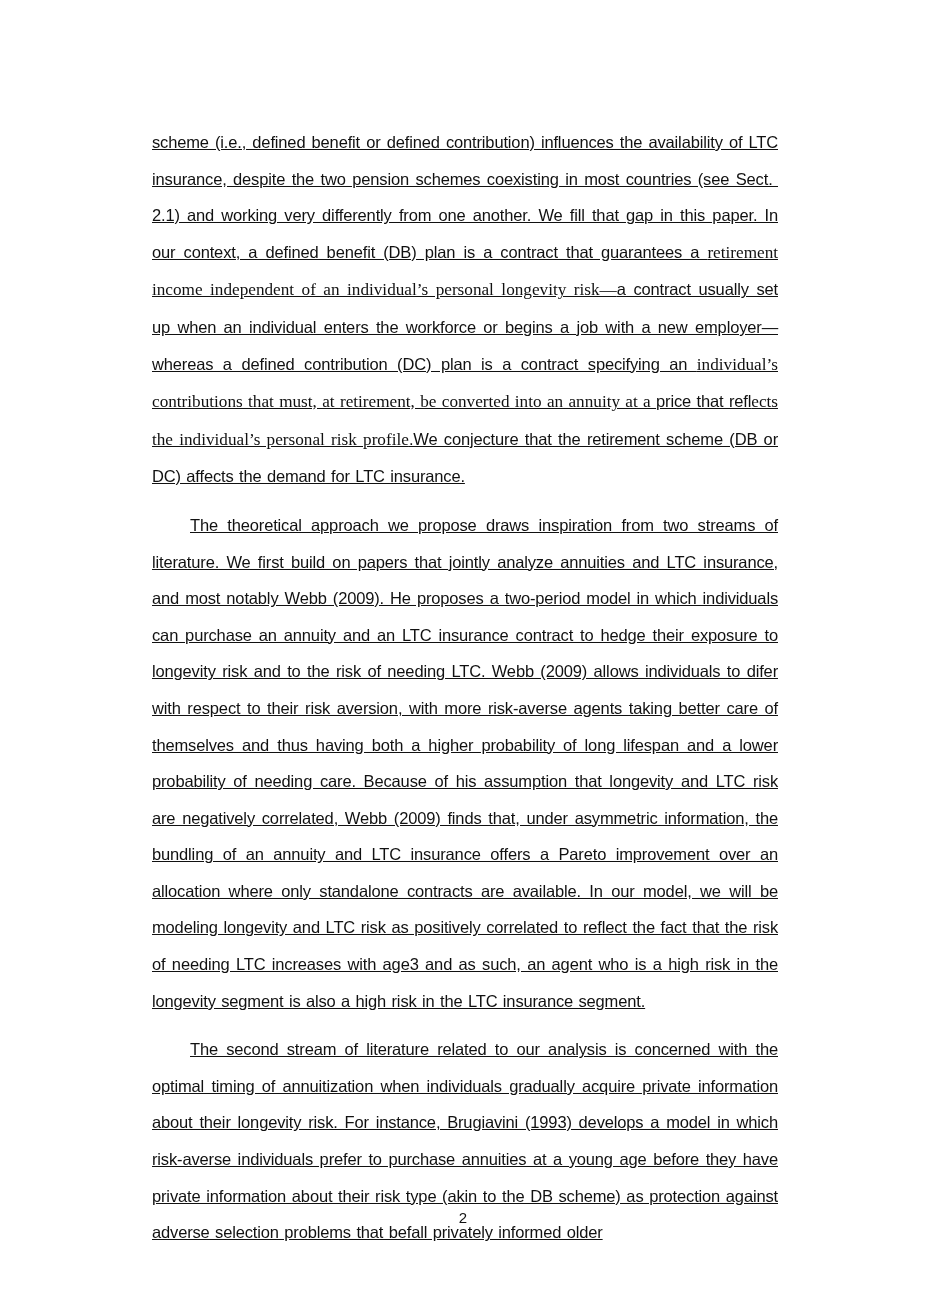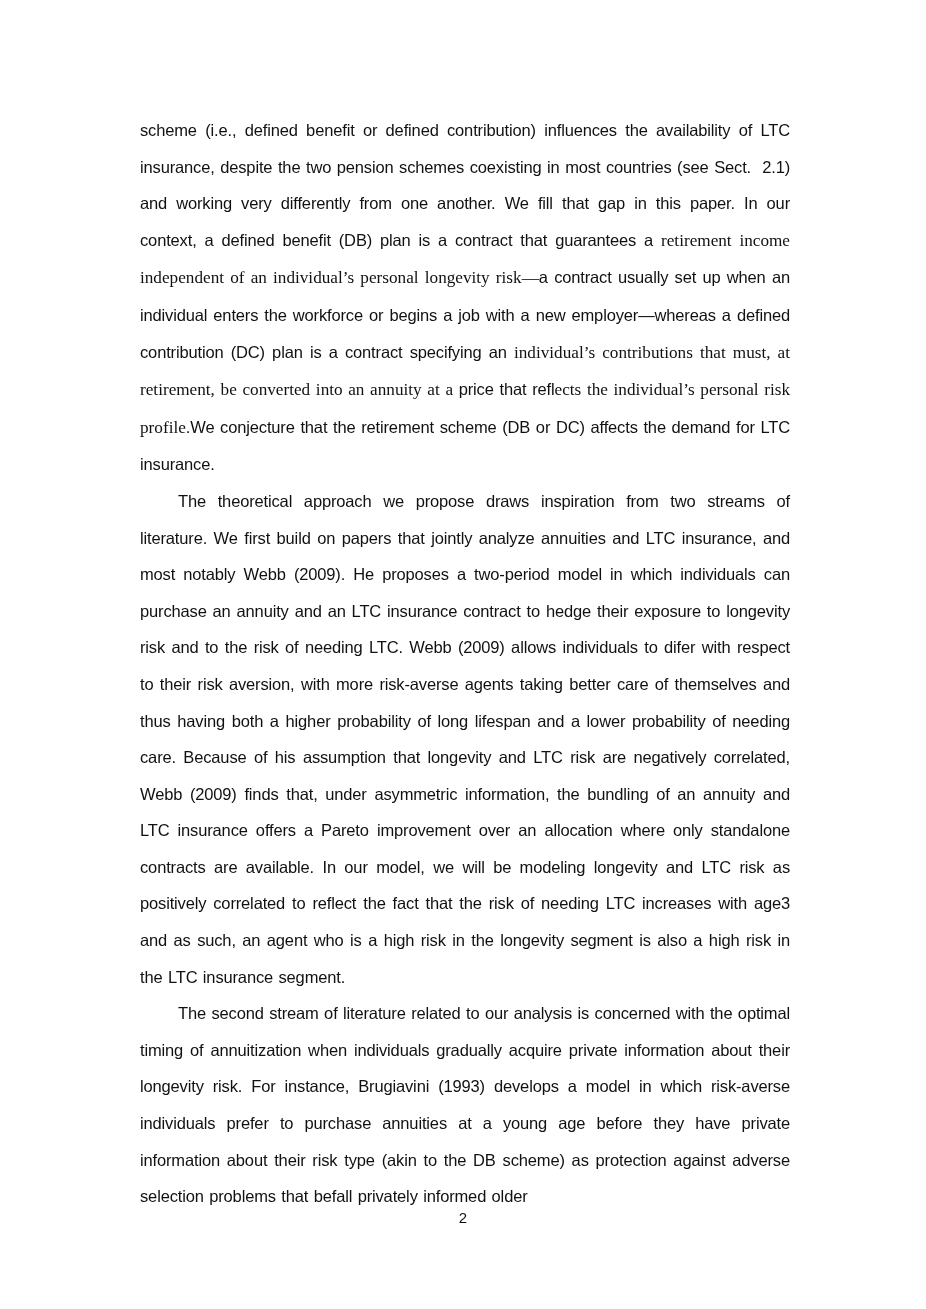--- a/index.html
+++ b/index.html
@@ -23,26 +23,27 @@
     height: 1309px;
     background: #ffffff;
   }
   .text-block {
     position: absolute;
     left: 140px;
     top: 112px;
     width: 650px;
   }
   .para {
-    margin: 0;
+    margin: 12px;
     text-align: justify;
     font-size: 16.5px;
     line-height: 36.6px;
     letter-spacing: -0.15px;
     word-spacing: 1px;
+    text-decoration: underline;
   }
   .para.indent {
     text-indent: 38px;
   }
   .seg-sans {
     font-family: "Liberation Sans", sans-serif;
   }
   .seg-serif {
     font-family: "Liberation Serif", serif;
     font-size: 17.2px;

